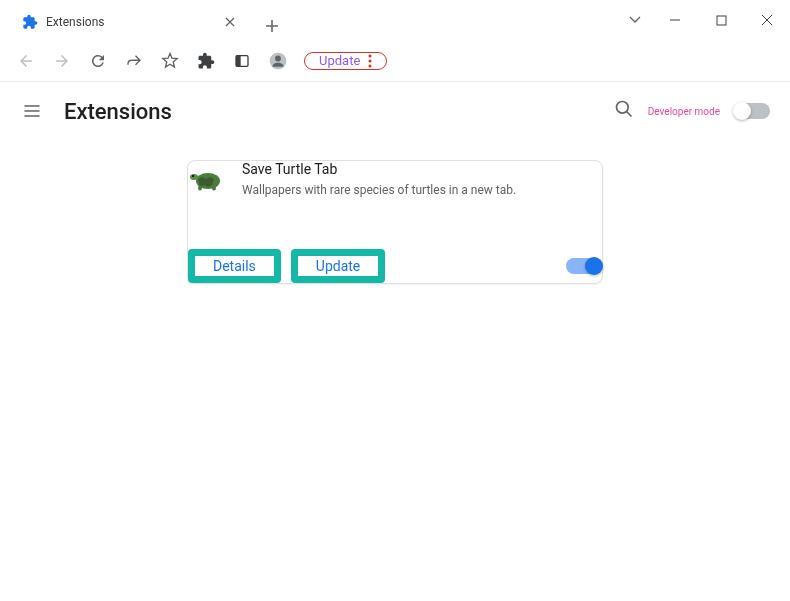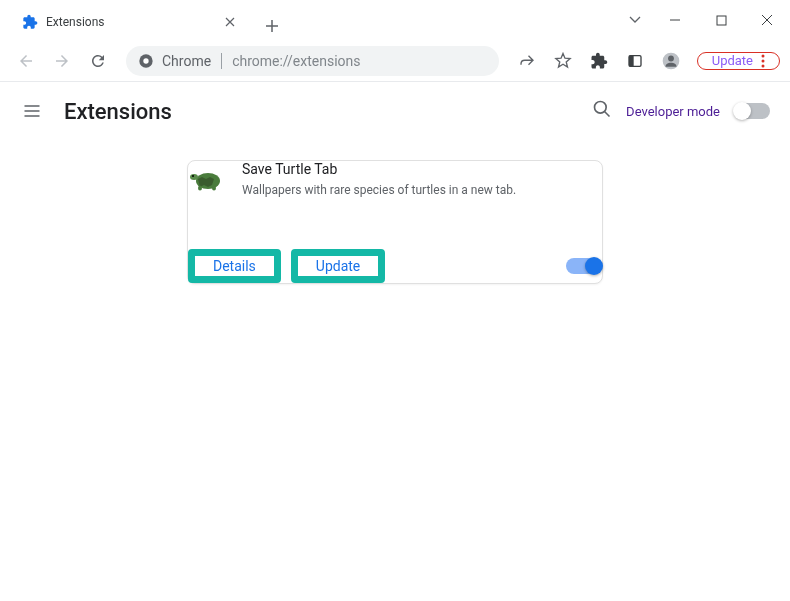--- a/index.html
+++ b/index.html
@@ -28,21 +28,21 @@
     .addr-path { color: #80868b; }
     .toolbar-icon { width: 32px; height: 32px; display: flex; align-items: center; justify-content: center; color: #5f6368; cursor: pointer; }
     .update-btn { height: 18px; padding: 0 14px; border: 1px solid #d93025; color: #8b5cf6; border-radius: 15px; display: flex; align-items: center; gap: 8px; font-size: 13px; cursor: pointer; margin-left: 6px; }
     
     
     .page-header { height: 58px; display: flex; align-items: center; padding: 0 20px; }
     .menu-icon { width: 24px; height: 24px; display: flex; align-items: center; justify-content: center; cursor: pointer; margin-right: 20px; color: #5f6368; }
     .page-title { font-size: 22px; color: #202124; font-weight: 500; }
     .header-right { margin-left: auto; display: flex; align-items: center; gap: 14px; }
     .search-icon-hdr { color: #5f6368; cursor: pointer; }
-    .dev-mode-label { font-size: 13px; color: #4c1d95; }
+    .dev-mode-label { font-size: 10px; color: #ec4899; }
     .dev-toggle { width: 36px; height: 16px; background: #bdc1c6; border-radius: 8px; position: relative; cursor: pointer; }
     .dev-toggle::after { content: ''; position: absolute; width: 18px; height: 18px; background: #fff; border-radius: 50%; top: -1px; left: -1px; box-shadow: 0 1px 3px rgba(0,0,0,0.3); }
     
     
     .content { padding: 20px; display: flex; justify-content: center; }
     .ext-card { width: 416px; background: #fff; border: 1px solid #e0e0e0; border-radius: 8px; box-shadow: 0 1px 2px rgba(0,0,0,0.05); }
     .ext-header { display: flex; gap: 18px; margin-bottom: 50px; }
     .ext-icon { width: 36px; height: 36px; flex-shrink: 0; display: flex; align-items: center; justify-content: center; }
     .ext-info { flex: 1; }
     .ext-name { font-size: 14px; color: #202124; margin-bottom: 4px; }
@@ -107,33 +107,20 @@
   <div class="nav-btn">
     <svg width="18" height="18" viewBox="0 0 24 24">
         <path fill="#bdc1c6" d="M4 11h12.17l-5.59-5.59L12 4l8 8-8 8-1.41-1.41L16.17 13H4z"></path>
       </svg>
   </div>
   <div class="nav-btn active">
     <svg width="18" height="18" viewBox="0 0 24 24">
         <path fill="#5f6368" d="M17.65 6.35A7.96 7.96 0 0012 4c-4.42 0-8 3.58-8 8s3.58 8 8 8c3.73 0 6.84-2.55 7.73-6h-2.08A5.99 5.99 0 0112 18c-3.31 0-6-2.69-6-6s2.69-6 6-6c1.66 0 3.14.69 4.22 1.78L13 11h7V4l-2.35 2.35z"></path>
       </svg>
   </div>
-  <div class="addr-bar">
-    <span class="addr-icon">
-      <svg width="16" height="16" viewBox="0 0 24 24">
-          <circle cx="12" cy="12" r="10" fill="#5f6368"></circle>
-          <circle cx="12" cy="12" r="4" fill="#fff"></circle>
-        </svg>
-    </span>
-    <span class="addr-text">
-      <span class="addr-prefix">Chrome</span>
-      <span class="addr-divider"></span>
-      <span class="addr-path">chrome://extensions</span>
-    </span>
-  </div>
   <div class="toolbar-icon">
     <svg width="18" height="18" viewBox="0 0 24 24">
         <path fill="none" stroke="#5f6368" stroke-width="1.8" d="M14 5l6 6-6 6M20 11H9c-3 0-5 2-5 5v1"></path>
       </svg>
   </div>
   <div class="toolbar-icon">
     <svg width="18" height="18" viewBox="0 0 24 24">
         <path fill="none" stroke="#5f6368" stroke-width="1.8" d="M12 2l2.6 6.3 6.9.5-5.2 4.5L18 20l-6-3.7L6 20l1.7-6.7L2.5 8.8l6.9-.5z"></path>
       </svg>
   </div>

